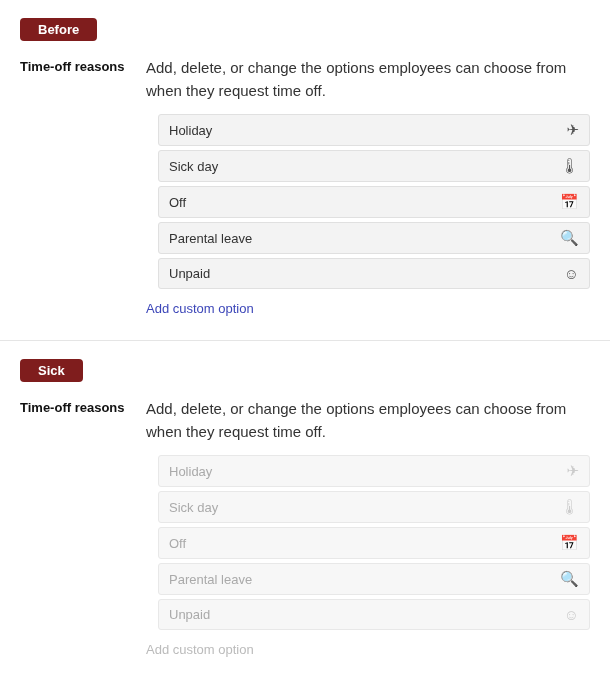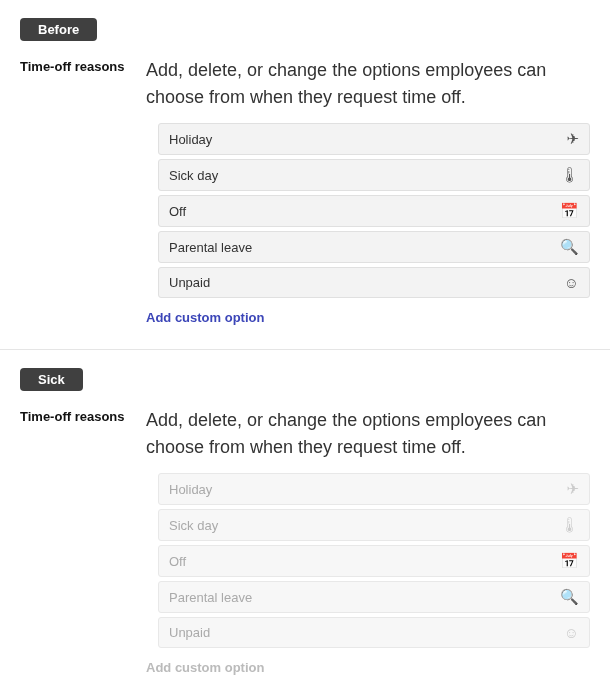--- a/index.html
+++ b/index.html
@@ -12,21 +12,21 @@
       color: #333;
     }
 
     .section {
       padding: 18px 20px 24px 20px;
       border-bottom: 1px solid #e5e5e5;
     }
 
     .section-label {
       display: inline-block;
-      background: #404040;
+      background: #7f1d1d;
       color: #fff;
       font-weight: 600;
       font-size: 13px;
       padding: 4px 18px;
       border-radius: 4px;
       margin-bottom: 16px;
     }
 
     .row {
       display: flex;
@@ -40,21 +40,21 @@
       min-width: 110px;
       padding-top: 2px;
       color: #111;
     }
 
     .row-content {
       flex: 1;
     }
 
     .description {
-      font-size: 18px;
+      font-size: 15px;
       color: #333;
       margin-bottom: 12px;
       line-height: 1.5;
     }
 
     .option-list {
       display: flex;
       flex-direction: column;
       gap: 4px;
       margin-bottom: 12px;
@@ -86,21 +86,21 @@
       align-items: center;
     }
 
     .option-icon.disabled {
       color: #ccc;
     }
 
     .add-custom {
       color: #3c46b8;
       font-size: 13px;
-      font-weight: 700;
+      font-weight: 400;
       cursor: pointer;
       text-decoration: none;
     }
 
     .add-custom.disabled {
       color: #bbb;
       cursor: default;
     }
 
     .after-section {

